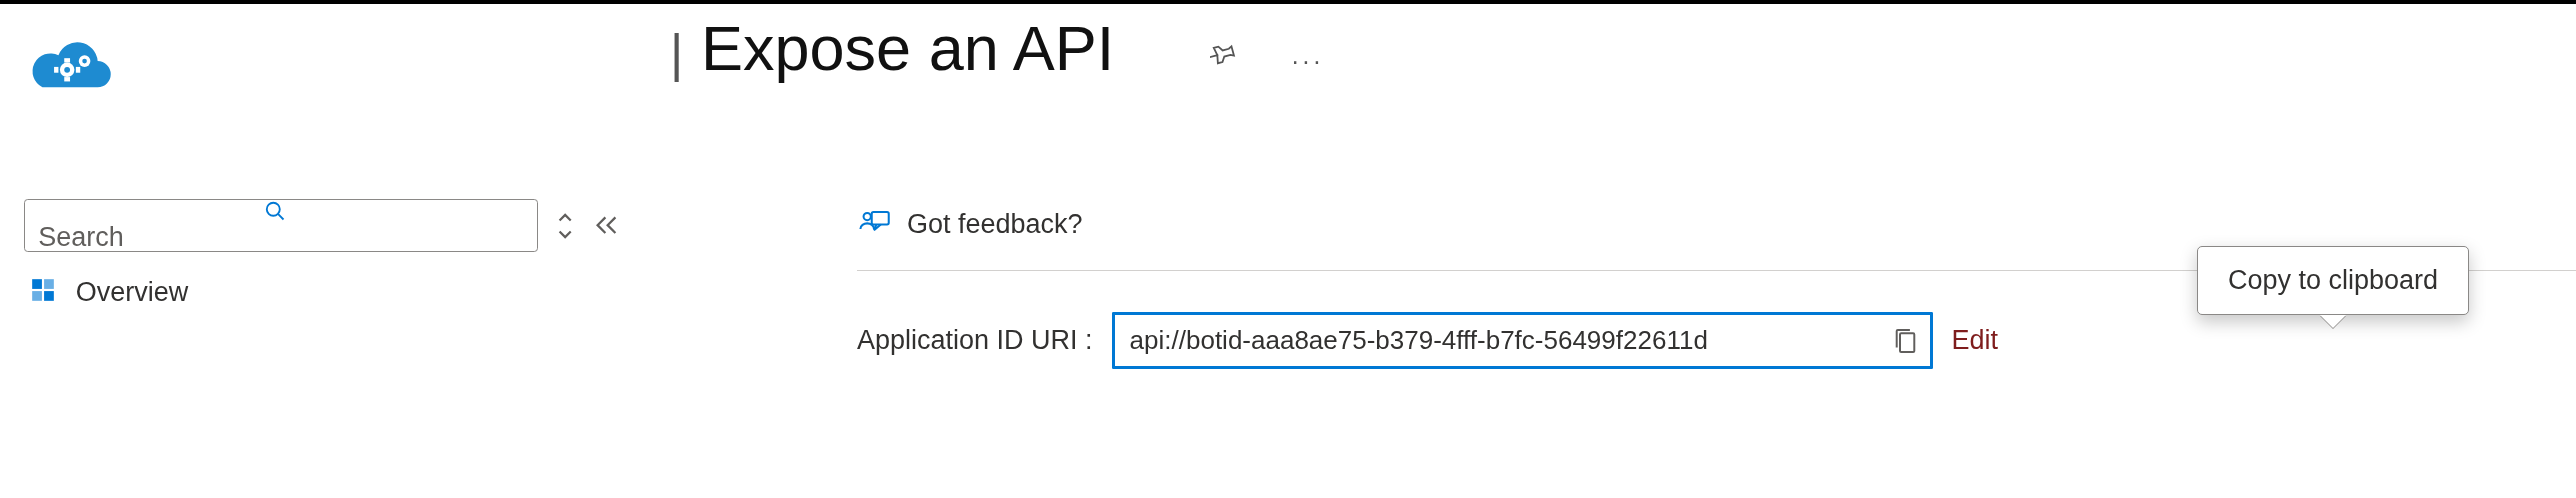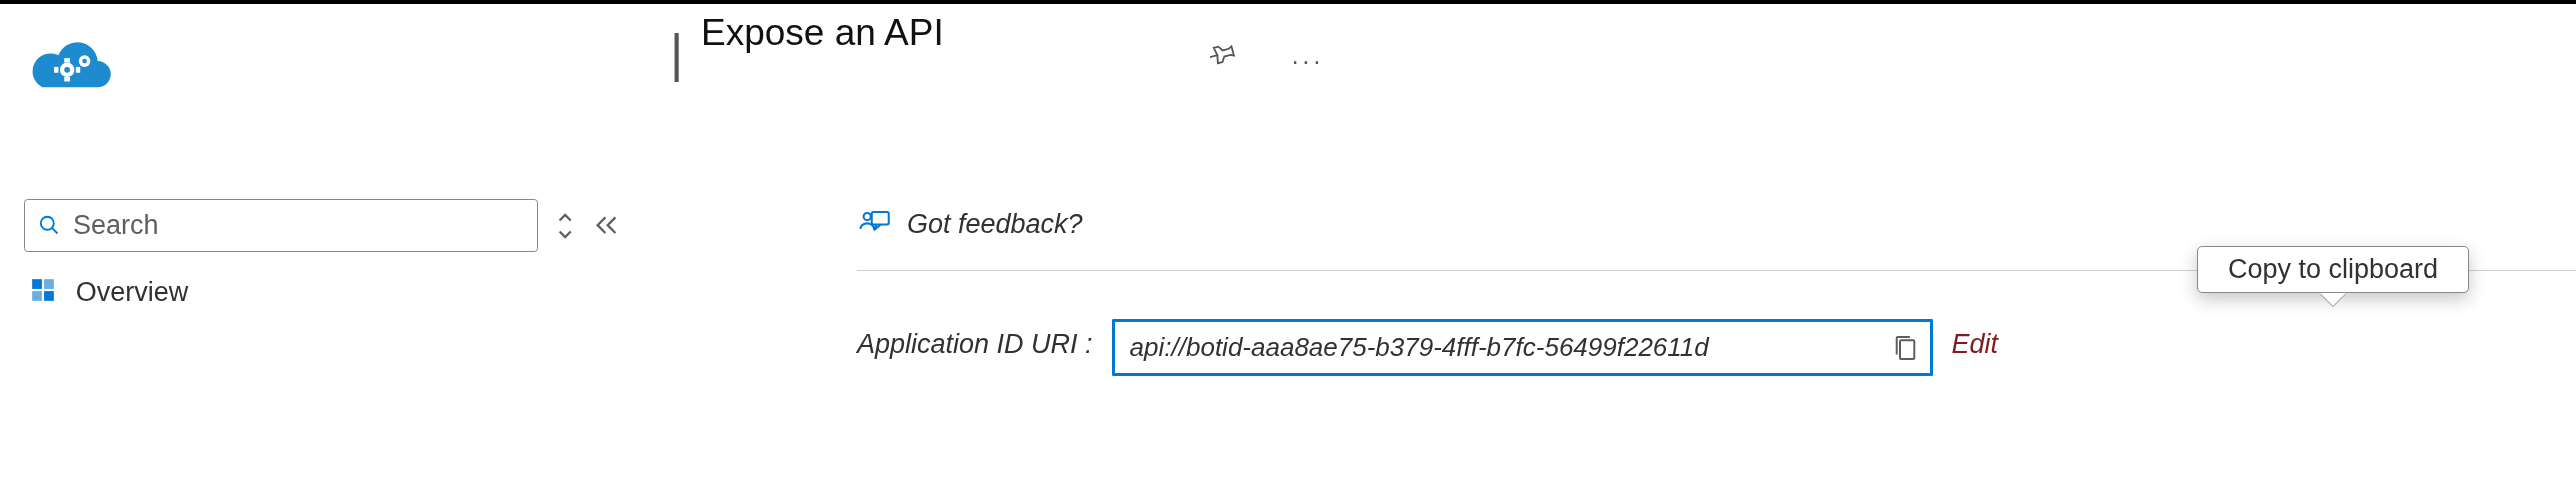--- a/index.html
+++ b/index.html
@@ -21,84 +21,84 @@
       display: flex; align-items: center;
     }
     .app-icon {
       position: absolute; top: 28px; left: 25px;
       color: #0072C6;
     }
     .title-sep {
       position: absolute; left: 670px; top: 17.4px; font-size: 51px; color: #555; font-weight: 200;
     }
     .title {
-      position: absolute; left: 701px; top: 6.2px; font-size: 37px; color: #111; font-weight: 400;
+      position: absolute; left: 701px; top: 6.2px; font-size: 63px; color: #111; font-weight: 400;
     }
     .pin-icon { position: absolute; left: 1210px; top: 34px; color: #555; }
     .more-icon { position: absolute; left: 1291px; top: 41px; font-size: 25px; color: #555; letter-spacing: 2.5px; }
 
     .sidebar {
       position: absolute; left: 23.6px; top: 199px; width: 596px;
     }
     .search-row {
       display: flex; align-items: center; gap: 16px; margin-bottom: 25px;
     }
     .searchbox {
       display: flex; align-items: center;
       border: 1.2px solid #8a8886; border-radius: 3.7px;
       width: 565px; height: 53px; padding: 0 13.7px;
-      font-size: 27px; color: #605e5c;
+      font-size: 27px; color: #605e5c; flex-direction: column;
     }
     .searchbox input {
       border: 0; outline: 0; font-size: 27px; color: #323130;
       width: 100%; background: transparent;
     }
     .searchbox input::placeholder { color: #605e5c; }
     .search-glyph { color: #0078d4; margin-right: 12.4px; }
     .expand-icon, .collapse-icon { color: #605e5c; }
     .nav-item {
       display: flex; align-items: flex-start; gap: 17.4px;
       font-size: 27px; color: #323130; height: 56px; padding-left: 3.7px;
     }
     .icon-box { width: 31px; display:flex; justify-content:center; }
 
     .content {
-      position: absolute; left: 857px; top: 209px; right: 25px; font-style: italic;
+      position: absolute; left: 857px; top: 209px; right: 25px;
     }
     .feedback-row {
       display: flex; align-items: center; gap: 16px;
       font-size: 27px; color: #323130;
       border-bottom: 1.2px solid #d2d0ce;
       padding: 0 0 30px 0;
       width: 1862px;
     }
     .field-row {
       display: flex; align-items: center; gap: 19px;
       margin-top: 41px; font-size: 27px;
     }
     .field-label { color: #323130; }
     .field-box {
       display: flex; align-items: center;
       border: 3.7px solid #0078d4; border-radius: 1.2px;
       height: 57px; padding: 0 55px 0 15px;
       width: 821px;
       position: relative;
-      font-size: 26px; color: #323130; margin-top: 7px;
+      font-size: 26px; color: #323130;
     }
     .copy-icon {
       position: absolute; right: 11.2px; top: 50%; transform: translateY(-50%);
       color: #605e5c;
     }
     .edit-link { color: #7f1d1d; }
 
     .tooltip {
       position: absolute; left: 2197px; top: 246px;
       background: #fff; border: 1.2px solid #8a8886; border-radius: 5px;
       box-shadow: 0 6.2px 17.4px rgba(0,0,0,0.22);
-      padding: 7px 30px; font-size: 27px; color: #323130;
+      padding: 18px 30px; font-size: 27px; color: #323130;
     }
     .tooltip:after {
       content: ""; position: absolute; bottom: -13.7px; left: 50%;
       transform: translateX(-50%);
       border-left: 13.7px solid transparent;
       border-right: 13.7px solid transparent;
       border-top: 13.7px solid #fff;
       filter: drop-shadow(0 1.2px 0 #8a8886);
     }
     svg { display:block; }

